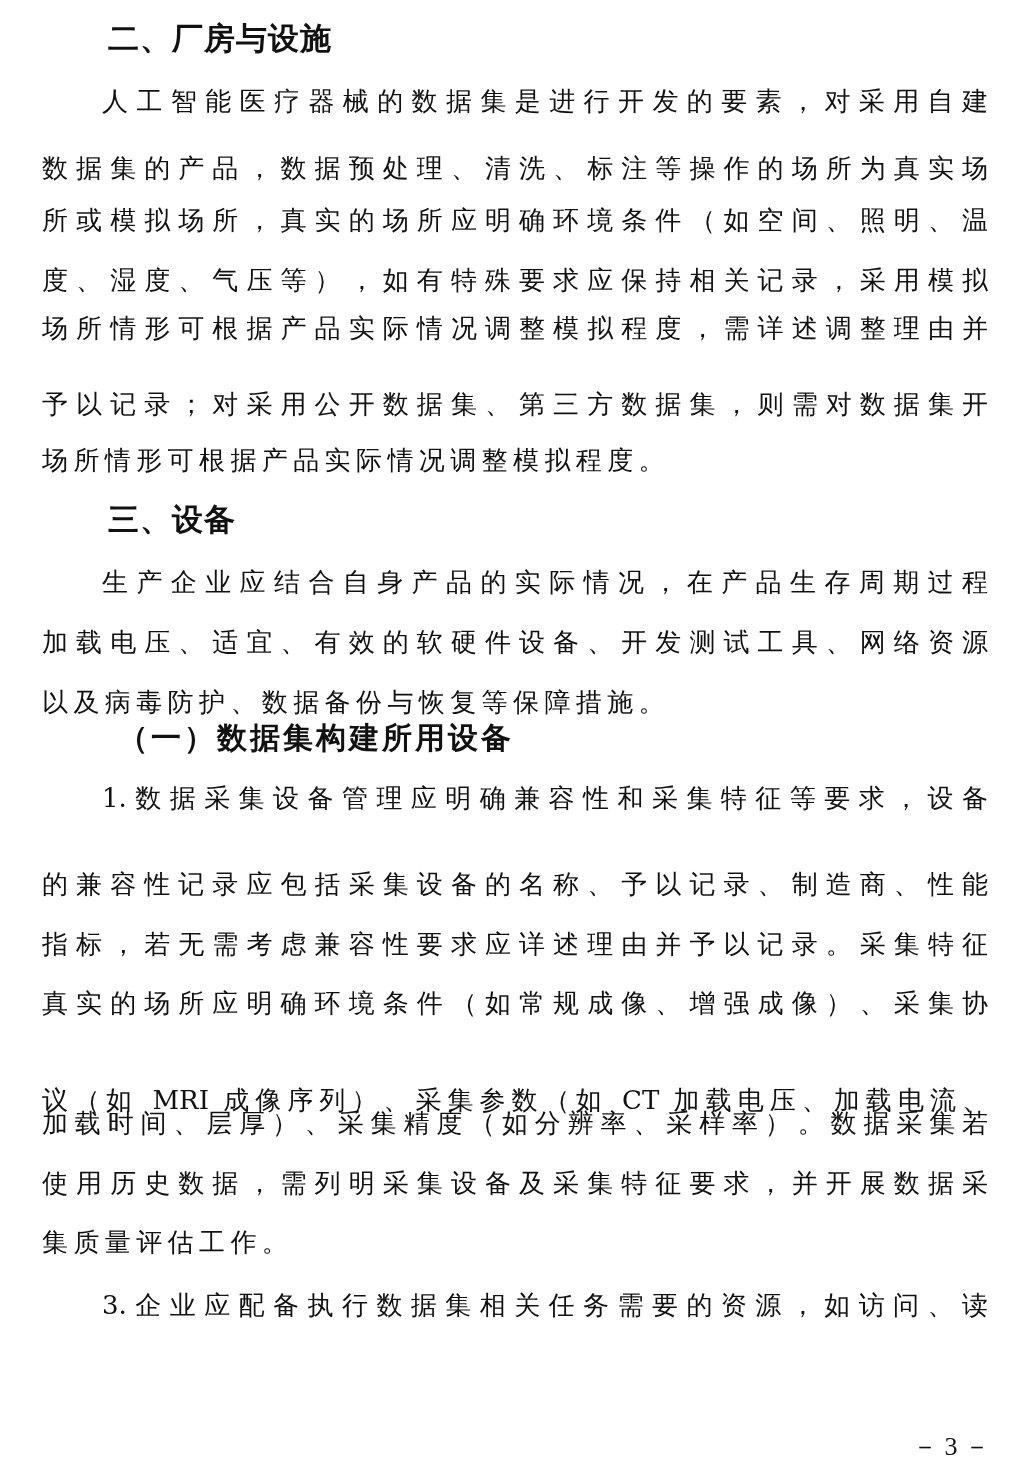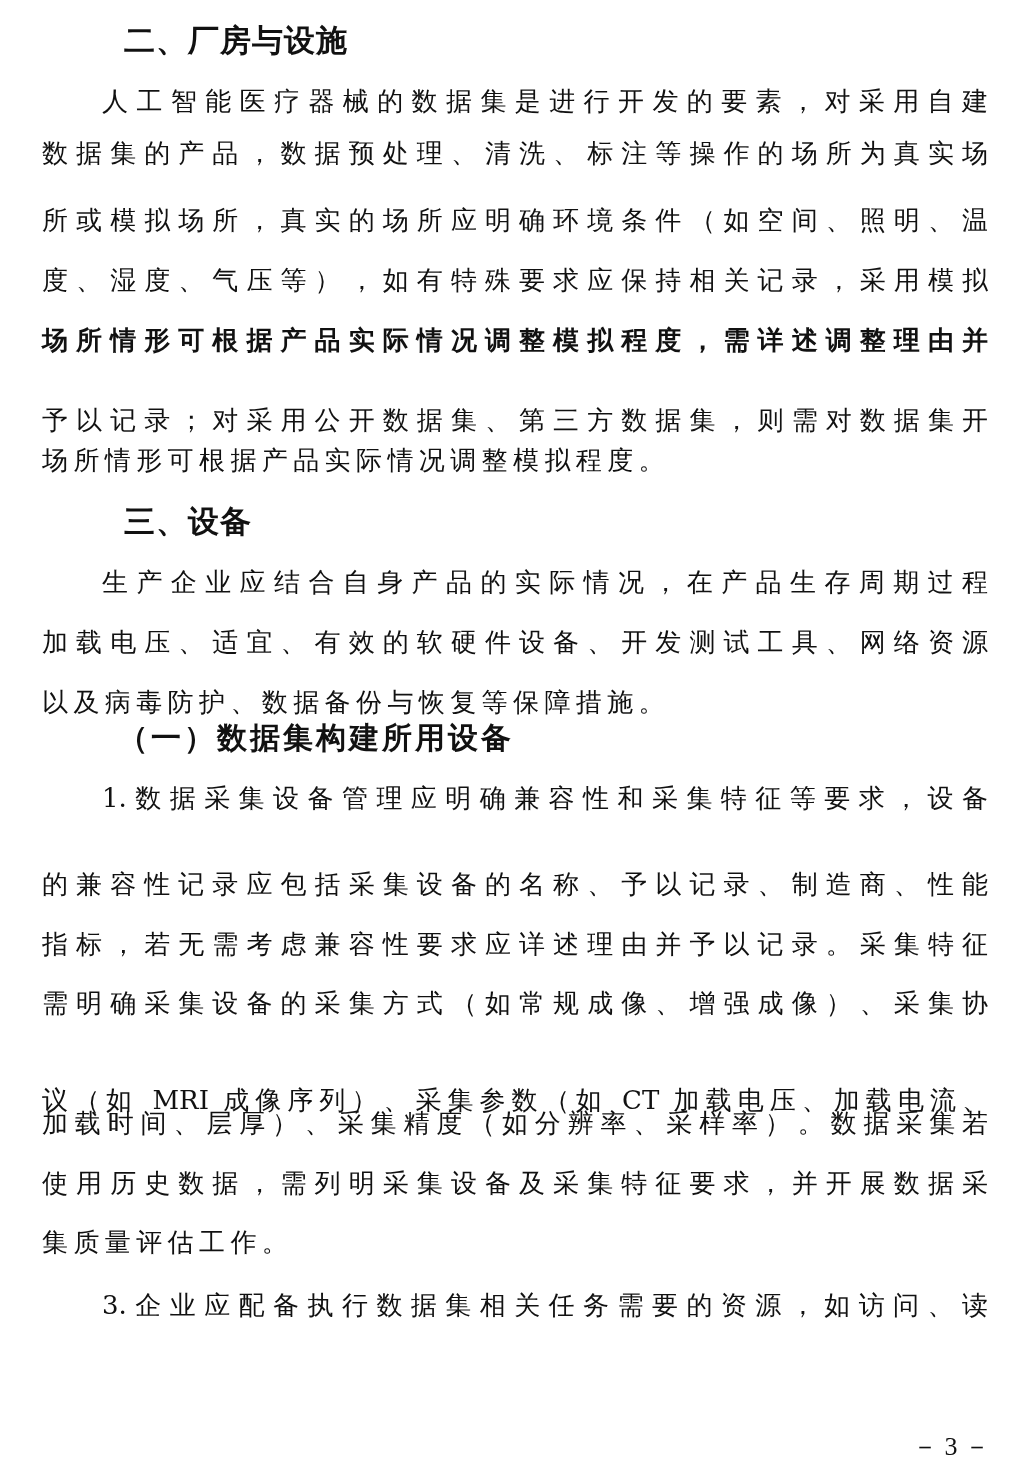--- a/index.html
+++ b/index.html
@@ -37,22 +37,22 @@
     .line.last {
       text-align-last: left;
       letter-spacing: 5.4px;
     }
     .line.indent {
       left: 102px;
       width: 886px;
     }
     .heading {
       position: absolute;
-      left: 124px;
-      font-family: Liberation Serif, serif;
+      left: 108px;
+      font-family: Liberation Mono, monospace;
       font-weight: bold;
       font-size: 31px;
       line-height: 40px;
       height: 40px;
       white-space: nowrap;
       letter-spacing: 1px;
     }
     .subheading {
       position: absolute;
       left: 118px;
@@ -77,43 +77,43 @@
   </style>
 </head>
 <body>
 
 <div class="page">
 
   <div class="heading" style="top:21px;">二、厂房与设施</div>
 
   <div>
     <div class="line indent" style="top:81px;">人工智能医疗器械的数据集是进行开发的要素，对采用自建</div>
-    <div class="line" style="top:133px;">数据集的产品，数据预处理、清洗、标注等操作的场所为真实场</div>
+    <div class="line" style="top:148px;">数据集的产品，数据预处理、清洗、标注等操作的场所为真实场</div>
     <div class="line" style="top:200px;">所或模拟场所，真实的场所应明确环境条件（如空间、照明、温</div>
     <div class="line" style="top:260px;">度、湿度、气压等），如有特殊要求应保持相关记录，采用模拟</div>
-    <div class="line" style="top:320px;font-weight:bold;">场所情形可根据产品实际情况调整模拟程度，需详述调整理由并</div>
-    <div class="line" style="top:400px;">予以记录；对采用公开数据集、第三方数据集，则需对数据集开</div>
+    <div class="line" style="top:308px;">场所情形可根据产品实际情况调整模拟程度，需详述调整理由并</div>
+    <div class="line" style="top:386px;font-family:Liberation Mono, monospace;">予以记录；对采用公开数据集、第三方数据集，则需对数据集开</div>
     <div class="line last" style="top:440px;">场所情形可根据产品实际情况调整模拟程度。</div>
   </div>
 
   <div class="heading" style="top:502px;">三、设备</div>
 
   <div>
     <div class="line indent" style="top:562px;">生产企业应结合自身产品的实际情况，在产品生存周期过程</div>
     <div class="line" style="top:622px;">加载电压、适宜、有效的软硬件设备、开发测试工具、网络资源</div>
     <div class="line last" style="top:682px;">以及病毒防护、数据备份与恢复等保障措施。</div>
   </div>
 
   <div class="subheading" style="top:718px;">（一）数据集构建所用设备</div>
 
   <div>
     <div class="line indent" style="top:778px;">1.数据采集设备管理应明确兼容性和采集特征等要求，设备</div>
     <div class="line" style="top:864px;">的兼容性记录应包括采集设备的名称、予以记录、制造商、性能</div>
     <div class="line" style="top:924px;">指标，若无需考虑兼容性要求应详述理由并予以记录。采集特征</div>
-    <div class="line" style="top:983px;">需明确采集设备的采集方式（如常规成像、增强成像）、采集协</div>
+    <div class="line" style="top:983px;">真实的场所应明确环境条件（如常规成像、增强成像）、采集协</div>
     <div class="line" style="top:1043px;margin-top:37px;">议（如 MRI 成像序列）、采集参数（如 CT 加载电压、加载电流、</div>
     <div class="line" style="top:1103px;">加载时间、层厚）、采集精度（如分辨率、采样率）。数据采集若</div>
     <div class="line" style="top:1163px;">使用历史数据，需列明采集设备及采集特征要求，并开展数据采</div>
     <div class="line last" style="top:1222px;">集质量评估工作。</div>
   </div>
 
   <div>
     <div class="line indent" style="top:1285px;">3.企业应配备执行数据集相关任务需要的资源，如访问、读</div>
   </div>
 

